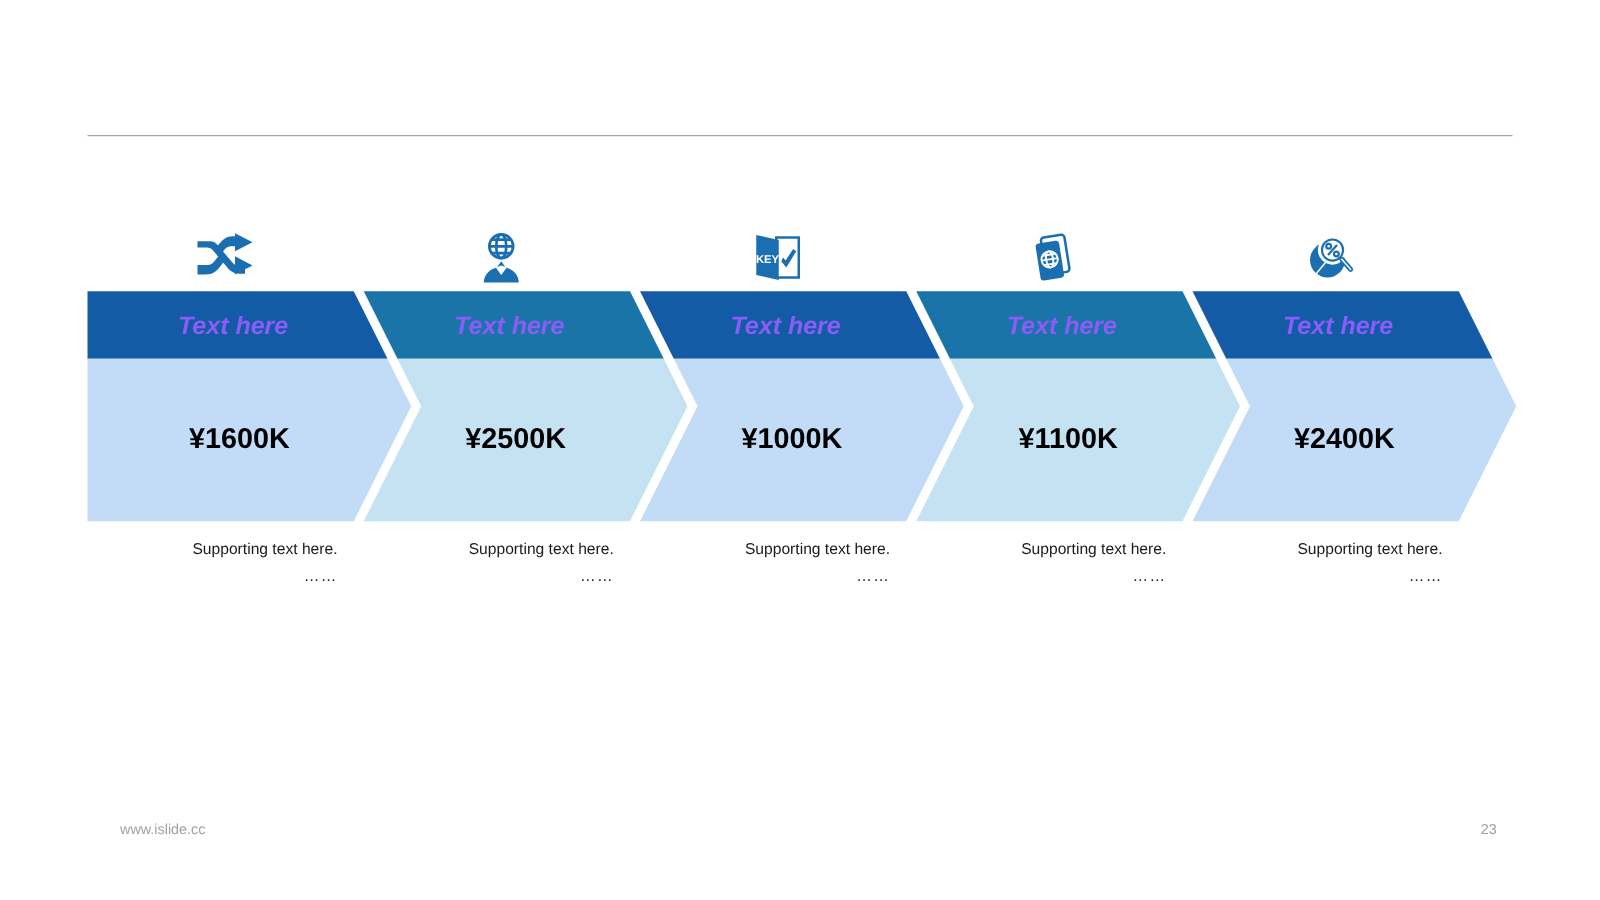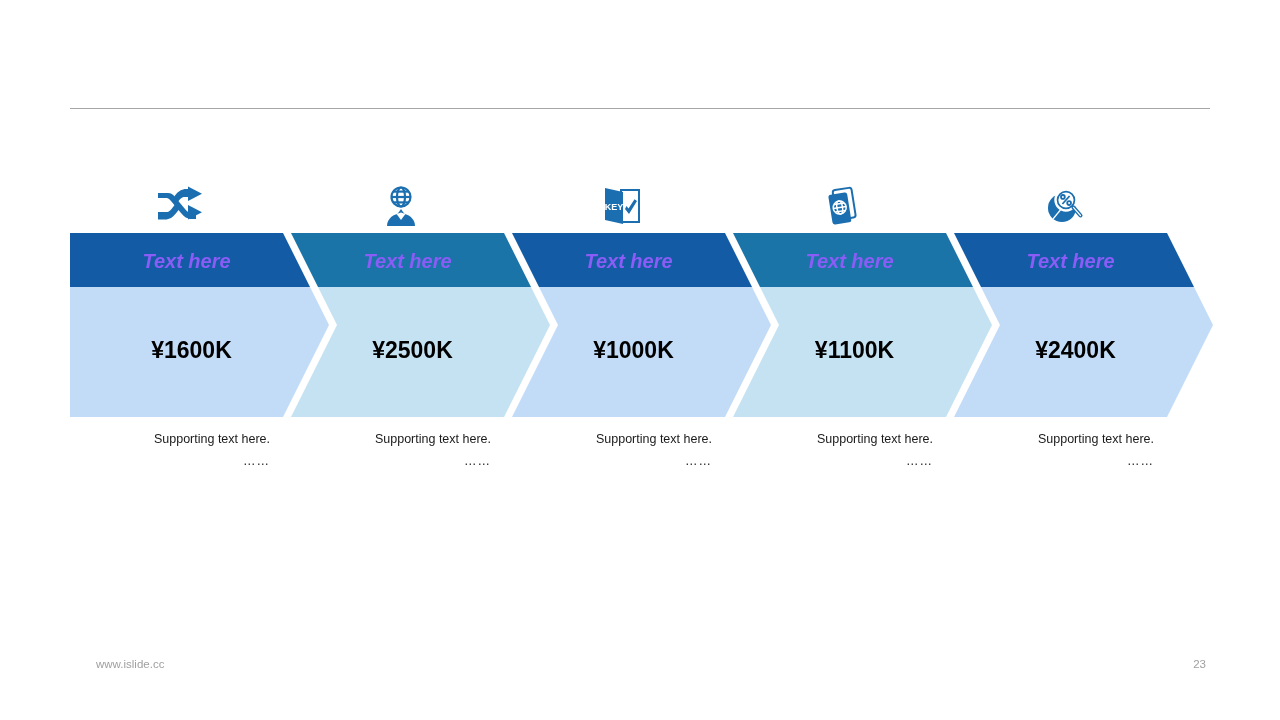--- a/index.html
+++ b/index.html
@@ -106,21 +106,21 @@
     top: 658px;
     font-size: 11.5px;
     color: #a0a0a0;
     margin-left: 17px;
   }
   #footer-page {
     position: absolute;
     left: 1176px;
     top: 658px;
     width: 30px;
-    text-align: right;
+    text-align: center;
     font-size: 11.5px;
     color: #a0a0a0;
   }
 </style>
 </head>
 <body>
 
 <div id="slide">
 
   <div id="top-rule"></div>

